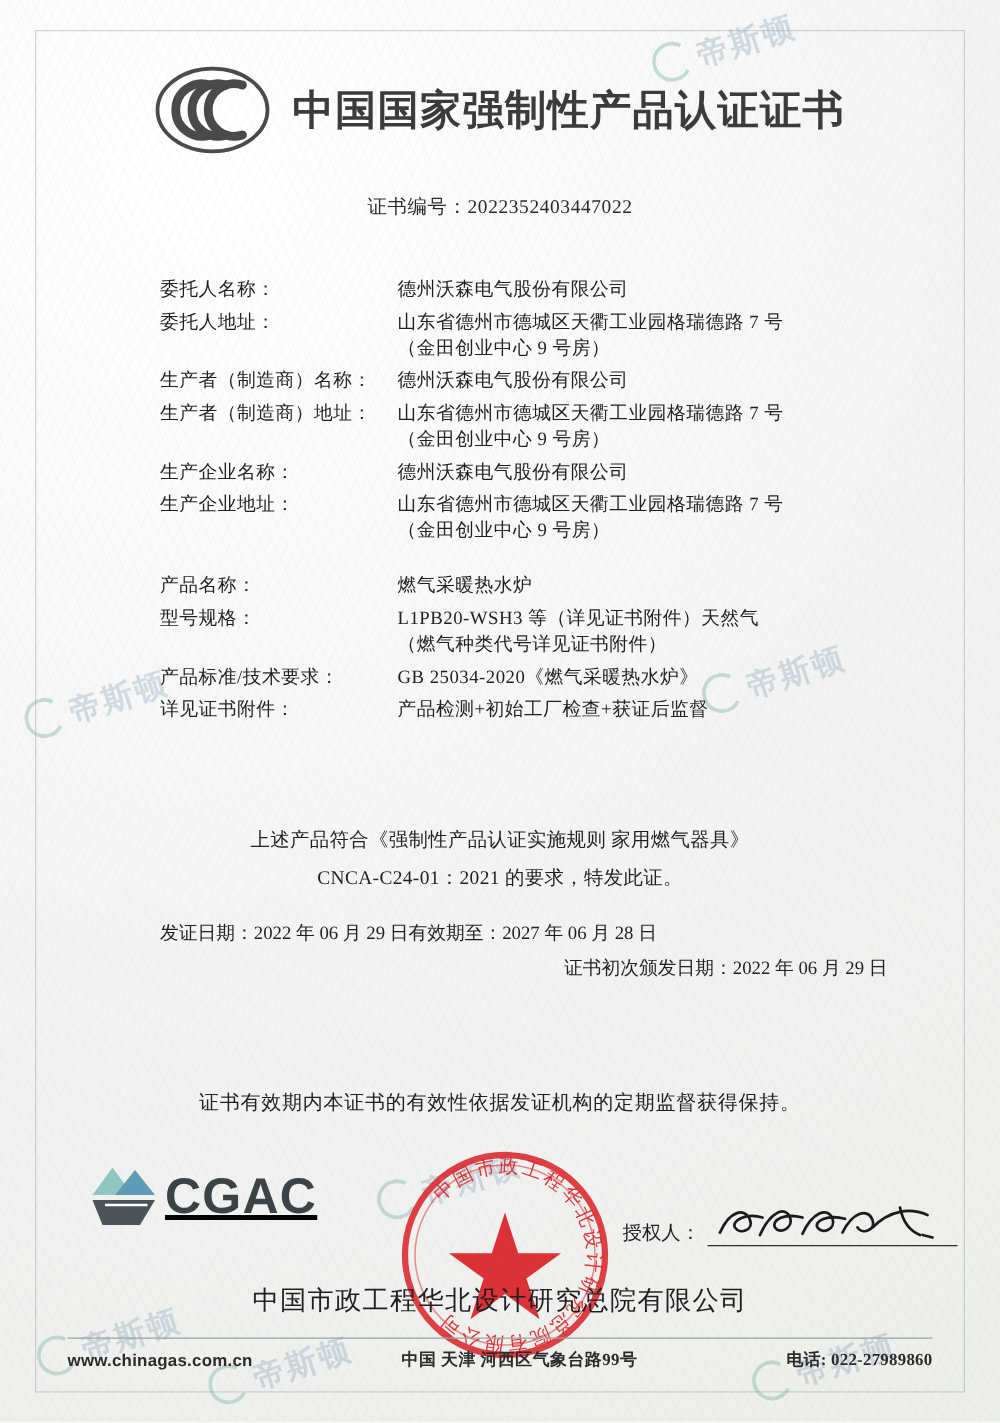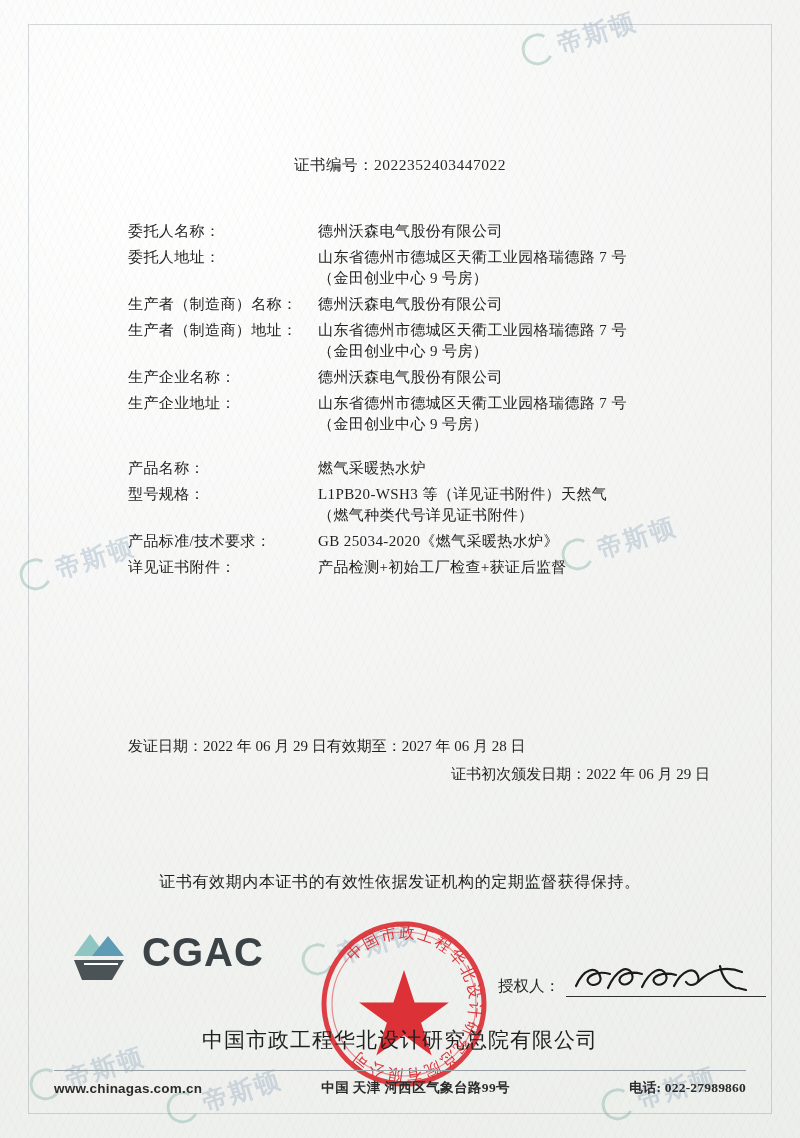--- a/index.html
+++ b/index.html
@@ -168,22 +168,23 @@
     color: #1f1f1f;
     letter-spacing: 0.6px;
   }
 
   
   .cgac {
     position: absolute;
     left: 72px;
     top: 930px;
     display: flex;
-    align-items: flex-start;
-    gap: 12px;
+    align-items: center;
+    gap: 2px;
+    text-decoration: underline;
   }
   .cgac-mark { width: 58px; height: 54px; }
   .cgac-text {
     font-size: 40px;
     font-weight: bold;
     letter-spacing: 1px;
     color: #3c4347;
     font-family: "Liberation Sans", sans-serif;
   }
 
@@ -258,20 +259,31 @@
   <div id="watermark-layer">
       <div class="wm" style="left: 520px; top: 20px;"><span class="ring"></span>帝斯顿</div>
       <div class="wm" style="left: 18px; top: 545px;"><span class="ring"></span>帝斯顿</div>
       <div class="wm" style="left: 560px; top: 525px;"><span class="ring"></span>帝斯顿</div>
       <div class="wm" style="left: 28px; top: 1055px;"><span class="ring"></span>帝斯顿</div>
       <div class="wm" style="left: 165px; top: 1078px;"><span class="ring"></span>帝斯顿</div>
       <div class="wm" style="left: 600px; top: 1075px;"><span class="ring"></span>帝斯顿</div>
       <div class="wm" style="left: 300px; top: 930px;"><span class="ring"></span>帝斯顿</div>
     </div>
 
+  <div class="header">
+    <div class="ccc-logo">
+      <svg width="92" height="72" viewBox="0 0 92 72">
+        <ellipse cx="46" cy="36" rx="44" ry="33" fill="none" stroke="#4a4a4a" stroke-width="3"></ellipse>
+        <path d="M44 16 A21 21 0 1 0 44 56" fill="none" stroke="#4a4a4a" stroke-width="7" stroke-linecap="round"></path>
+        <path d="M57 16 A21 21 0 1 0 57 56" fill="none" stroke="#4a4a4a" stroke-width="7" stroke-linecap="round"></path>
+        <path d="M70 16 A21 21 0 1 0 70 56" fill="none" stroke="#4a4a4a" stroke-width="7" stroke-linecap="round"></path>
+      </svg>
+    </div>
+    <div class="header-title">中国国家强制性产品认证证书</div>
+  </div>
 
   <div class="cert-no">证书编号：2022352403447022</div>
 
   <div class="fields">
     <div id="fields-main">
         <div class="row">
           <div class="label">委托人名称：</div>
           <div class="value">德州沃森电气股份有限公司</div>
         </div>
         <div class="row tight">
@@ -313,20 +325,24 @@
           <div class="label">产品标准/技术要求：</div>
           <div class="value">GB 25034-2020《燃气采暖热水炉》</div>
         </div>
         <div class="row">
           <div class="label">详见证书附件：</div>
           <div class="value">产品检测+初始工厂检查+获证后监督</div>
         </div>
       </div>
   </div>
 
+  <div class="statement">
+    <div>上述产品符合《强制性产品认证实施规则 家用燃气器具》</div>
+    <div>CNCA-C24-01：2021 的要求，特发此证。</div>
+  </div>
 
   <div class="dates">
     <div class="dates-line1">
       <span>发证日期：2022 年 06 月 29 日</span>
       <span>有效期至：2027 年 06 月 28 日</span>
     </div>
     <div class="dates-line2">证书初次颁发日期：2022 年 06 月 29 日</div>
   </div>
 
   <div class="validity">证书有效期内本证书的有效性依据发证机构的定期监督获得保持。</div>

